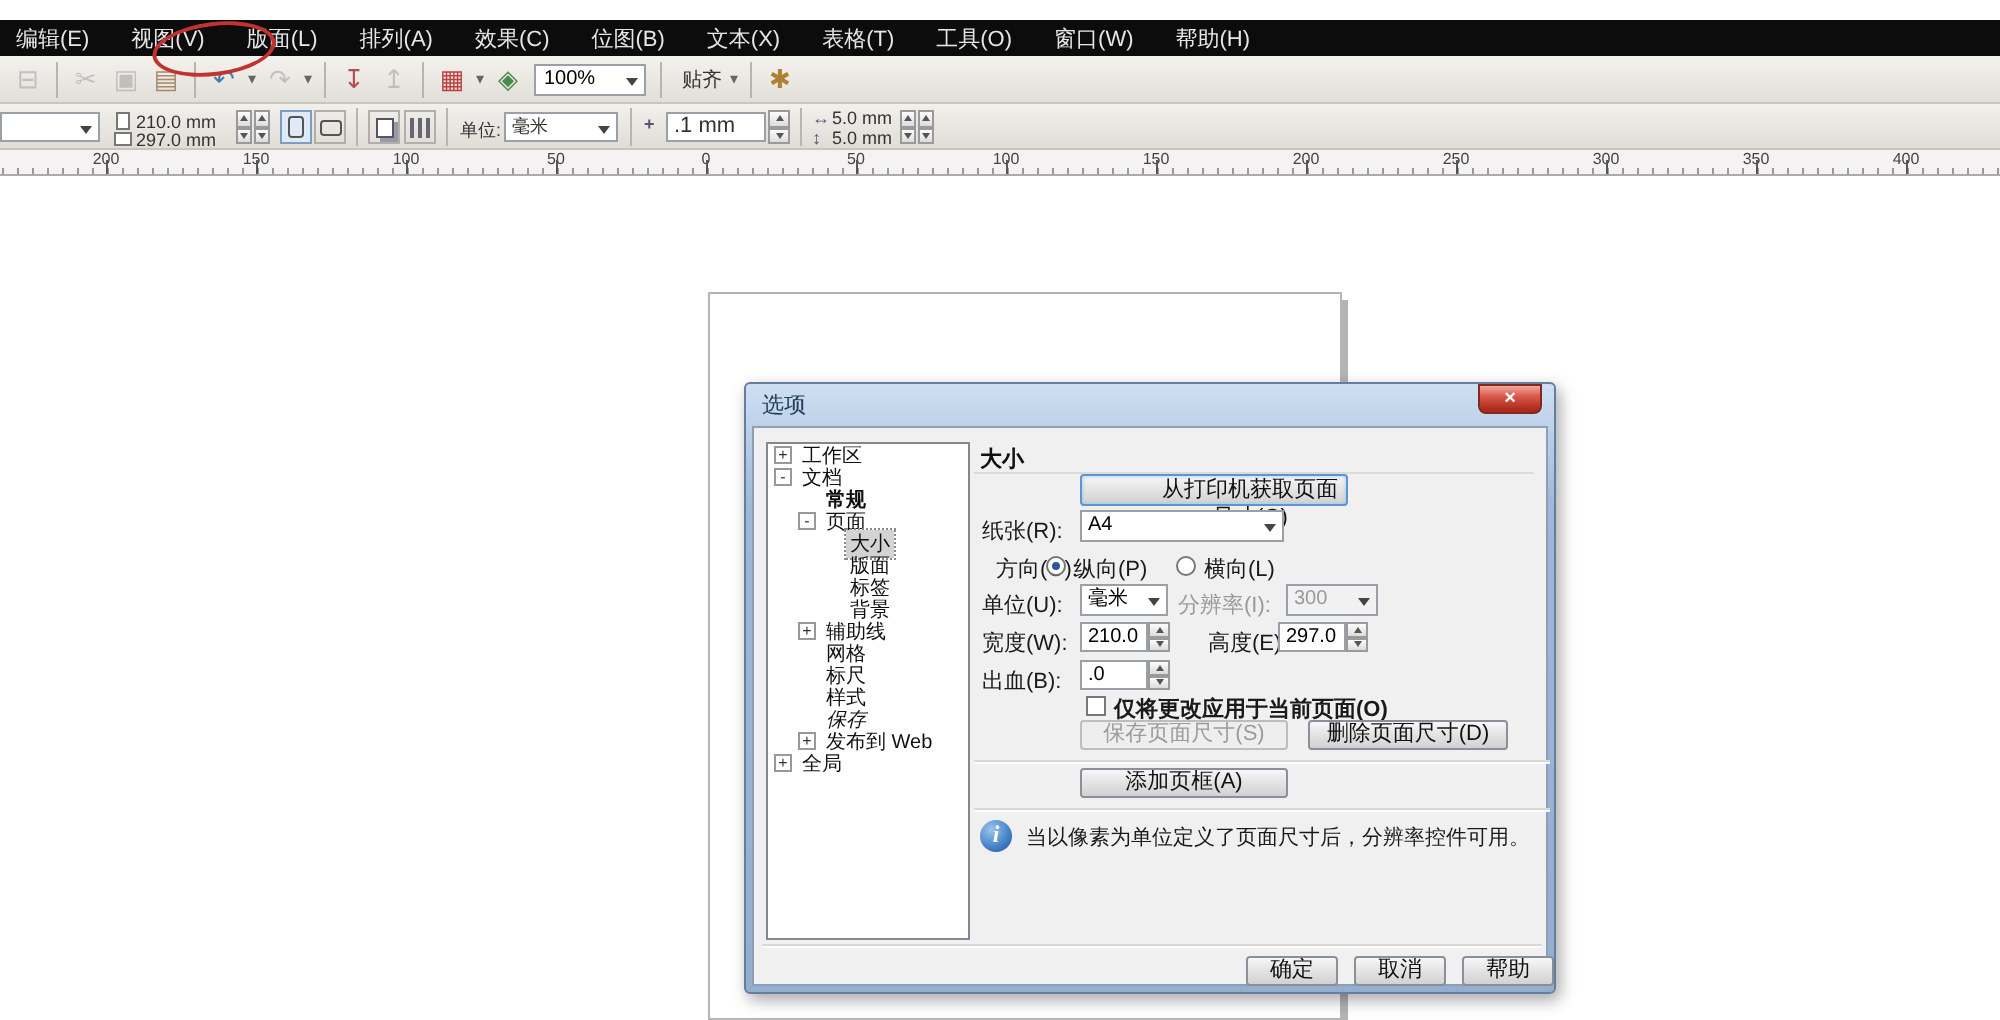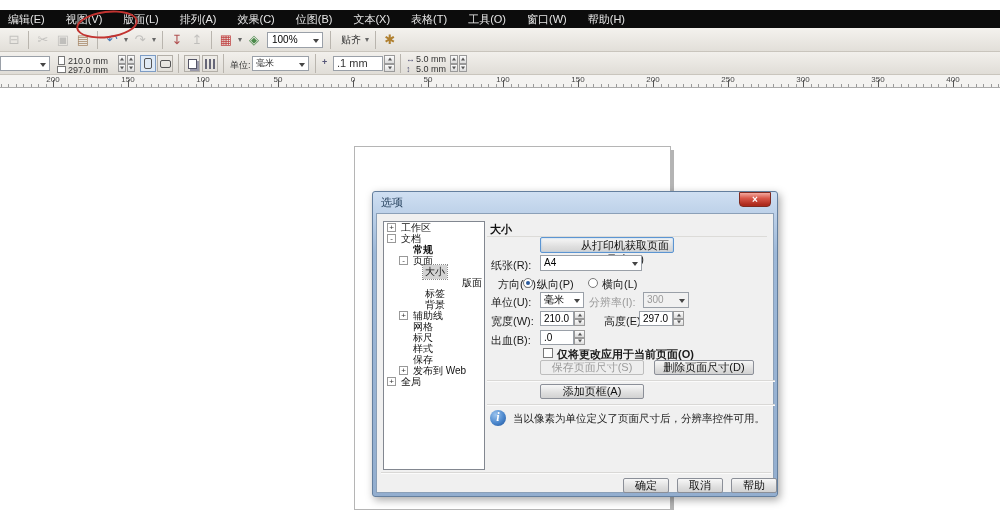--- a/index.html
+++ b/index.html
@@ -269,21 +269,21 @@
             <span class="tree-label">常规</span>
           </div>
           <div class="tree-row" style="padding-left: 15px;">
             <span class="tree-exp">-</span>
             <span class="tree-label">页面</span>
           </div>
           <div class="tree-row" style="padding-left: 27px;">
             <span style="width: 12px; flex: 0 0 auto;"></span>
             <span class="tree-label sel">大小</span>
           </div>
-          <div class="tree-row" style="padding-left: 27px; justify-content: flex-end;">
+          <div class="tree-row" style="padding-left: 27px;">
             <span style="width: 12px; flex: 0 0 auto;"></span>
             <span class="tree-label">版面</span>
           </div>
           <div class="tree-row" style="padding-left: 27px;">
             <span style="width: 12px; flex: 0 0 auto;"></span>
             <span class="tree-label">标签</span>
           </div>
           <div class="tree-row" style="padding-left: 27px;">
             <span style="width: 12px; flex: 0 0 auto;"></span>
             <span class="tree-label">背景</span>
@@ -297,21 +297,21 @@
             <span class="tree-label">网格</span>
           </div>
           <div class="tree-row" style="padding-left: 15px;">
             <span style="width: 12px; flex: 0 0 auto;"></span>
             <span class="tree-label">标尺</span>
           </div>
           <div class="tree-row" style="padding-left: 15px;">
             <span style="width: 12px; flex: 0 0 auto;"></span>
             <span class="tree-label">样式</span>
           </div>
-          <div class="tree-row" style="padding-left: 15px;">
+          <div class="tree-row" style="padding-left: 15px; font-style: italic;">
             <span style="width: 12px; flex: 0 0 auto;"></span>
             <span class="tree-label">保存</span>
           </div>
           <div class="tree-row" style="padding-left: 15px;">
             <span class="tree-exp">+</span>
             <span class="tree-label">发布到 Web</span>
           </div>
           <div class="tree-row" style="padding-left: 3px;">
             <span class="tree-exp">+</span>
             <span class="tree-label">全局</span>

